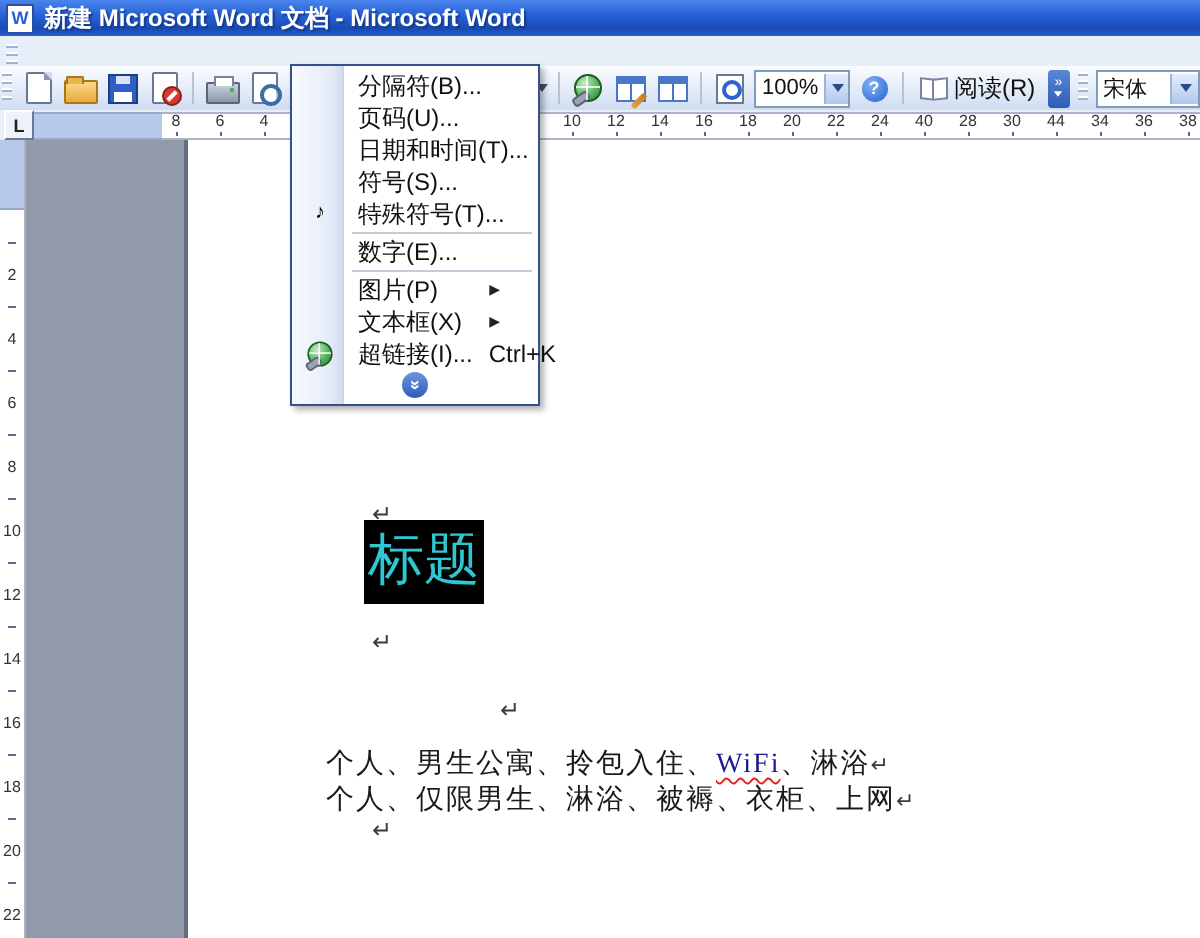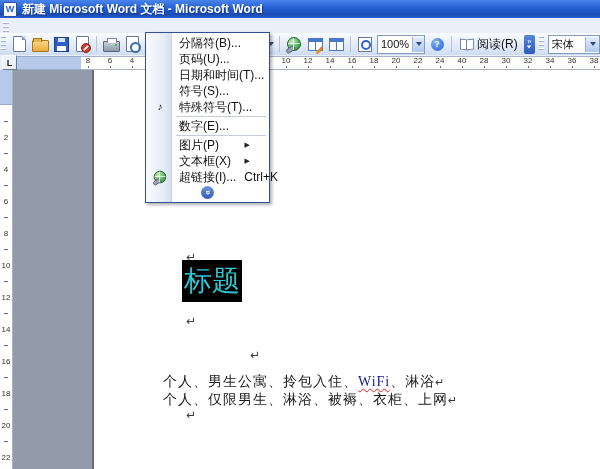--- a/index.html
+++ b/index.html
@@ -237,21 +237,21 @@
         <span class="rn">12</span>
         <span class="rn">14</span>
         <span class="rn">16</span>
         <span class="rn">18</span>
         <span class="rn">20</span>
         <span class="rn">22</span>
         <span class="rn">24</span>
         <span class="rn">40</span>
         <span class="rn">28</span>
         <span class="rn">30</span>
-        <span class="rn">32</span>
+        <span class="rn">44</span>
         <span class="rn">34</span>
         <span class="rn">36</span>
         <span class="rn">38</span>
       </div>
   </div>
 
   <div class="docarea">
     <div class="vruler">
       <div class="vr-blue"></div>
       <div class="vnums">

